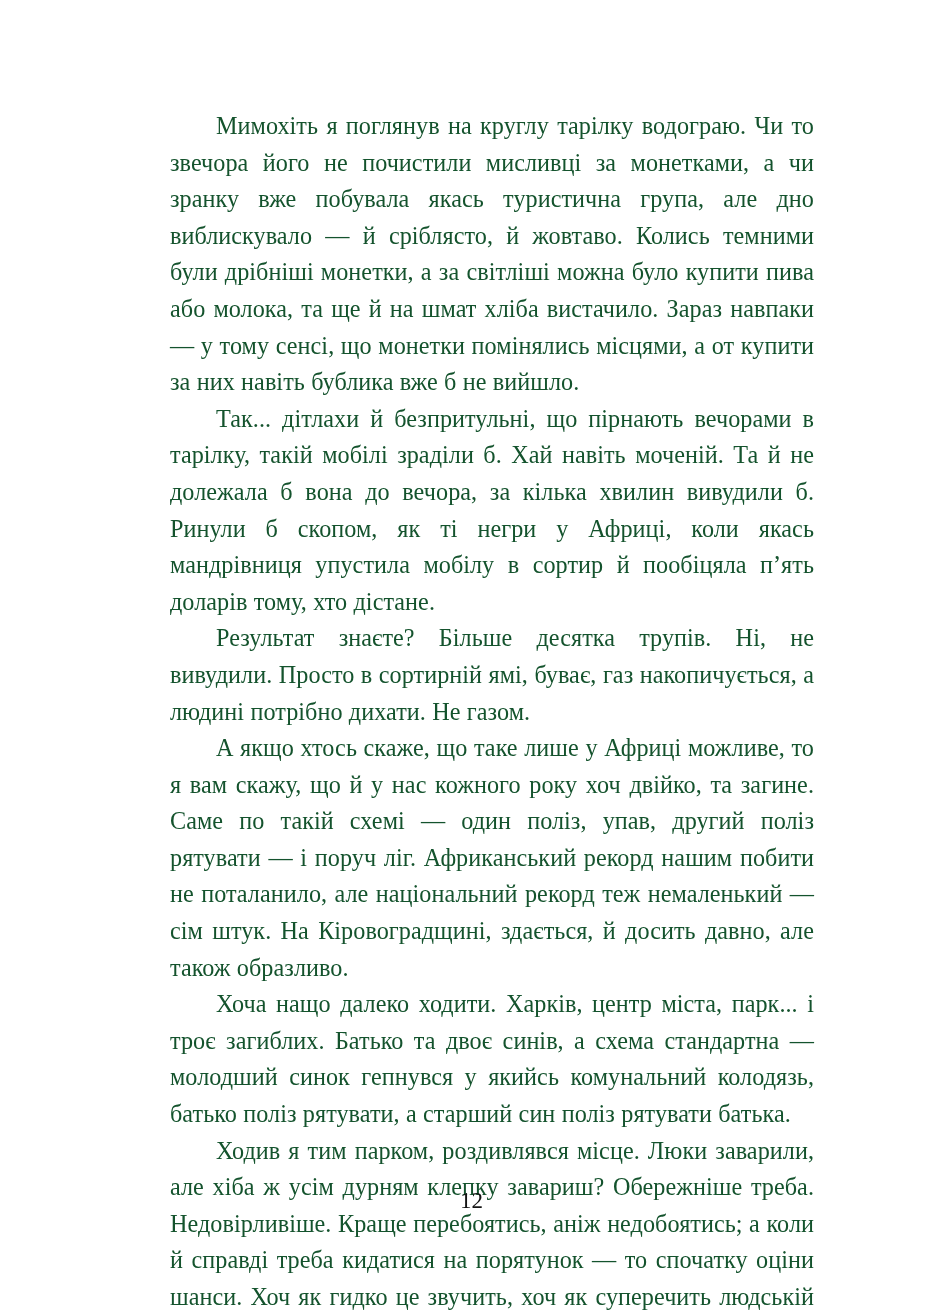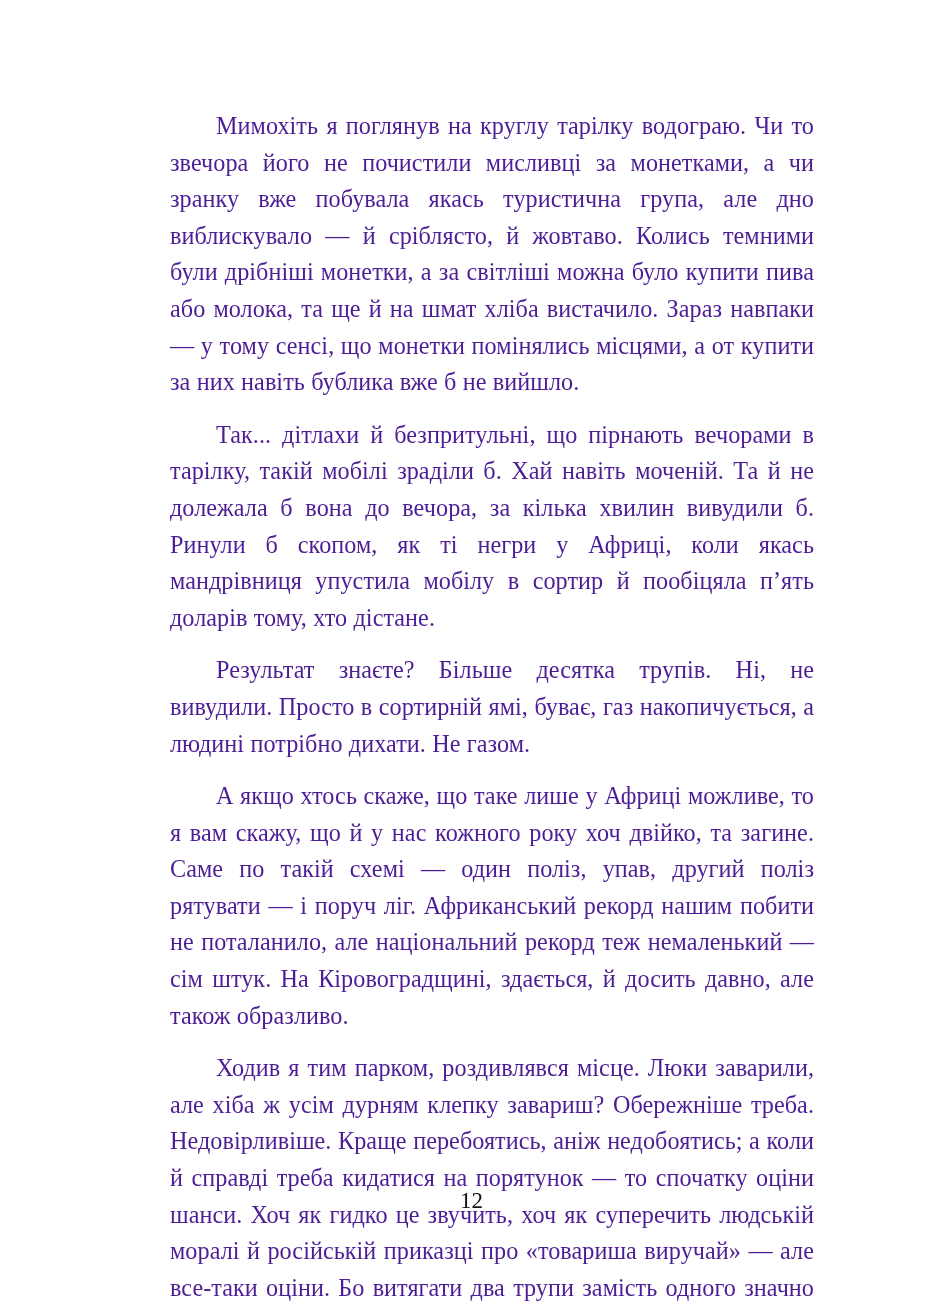--- a/index.html
+++ b/index.html
@@ -34,25 +34,25 @@
   .para {
     margin: 0;
     text-align: justify;
     text-justify: inter-word;
     text-indent: 46px;
     font-size: 24.2px;
     line-height: 36.6px;
     letter-spacing: 0.05px;
     word-spacing: 0.2px;
     hyphens: manual;
-    color: #4c1d95;
+    color: #14532d;
   }
 
   
-  .para + .para { margin-top: 16px; }
+  .para + .para { margin-top: 0; }
 
   .page-number {
     position: absolute;
     left: 0;
     right: 0;
     top: 1186px;
     text-align: center;
     font-size: 23px;
     line-height: 30px;
     font-family: "Liberation Serif", "DejaVu Serif", serif;
@@ -62,19 +62,20 @@
 </head>
 <body>
 
 <div class="page">
 
   <div class="text-block">
     <p class="para">Мимохіть я поглянув на круглу тарілку водограю. Чи то звечора його не почистили мисливці за монетками, а чи зранку вже побувала якась туристична група, але дно виблискувало — й сріблясто, й жовтаво. Колись темними були дрібніші монетки, а за світліші можна було купити пива або молока, та ще й на шмат хліба вистачило. Зараз навпаки — у тому сенсі, що монетки помінялись місцями, а от купити за них навіть бублика вже б не вийшло.</p>
     <p class="para">Так... дітлахи й безпритульні, що пірнають вечорами в тарілку, такій мобілі зраділи б. Хай навіть моченій. Та й не долежала б вона до вечора, за кілька хвилин вивудили б. Ринули б скопом, як ті негри у Африці, коли якась мандрівниця упустила мобілу в сортир й пообіцяла п’ять доларів тому, хто дістане.</p>
     <p class="para">Результат знаєте? Більше десятка трупів. Ні, не вивудили. Просто в сортирній ямі, буває, газ накопичується, а людині потрібно дихати. Не газом.</p>
     <p class="para">А якщо хтось скаже, що таке лише у Африці можливе, то я вам скажу, що й у нас кожного року хоч двійко, та загине. Саме по такій схемі — один поліз, упав, другий поліз рятувати — і поруч ліг. Африканський рекорд нашим побити не поталанило, але національний рекорд теж немаленький — сім штук. На Кіровоградщині, здається, й досить давно, але також образливо.</p>
+    <p class="para">Хоча нащо далеко ходити. Харків, центр міста, парк... і троє загиблих. Батько та двоє синів, а схема стандартна — молодший синок гепнувся у якийсь комунальний колодязь, батько поліз рятувати, а старший син поліз рятувати батька.</p>
     <p class="para">Ходив я тим парком, роздивлявся місце. Люки заварили, але хіба ж усім дурням клепку завариш? Обережніше треба. Недовірливіше. Краще перебоятись, аніж недобоятись; а коли й справді треба кидатися на порятунок — то спочатку оціни шанси. Хоч як гидко це звучить, хоч як суперечить людській моралі й російській приказці про «товариша виручай» — але все-таки оціни. Бо витягати два трупи замість одного значно гидкіше.</p>
 
   </div>
 
   <div class="page-number">12</div>
 
 </div>
 
 </body></html>

